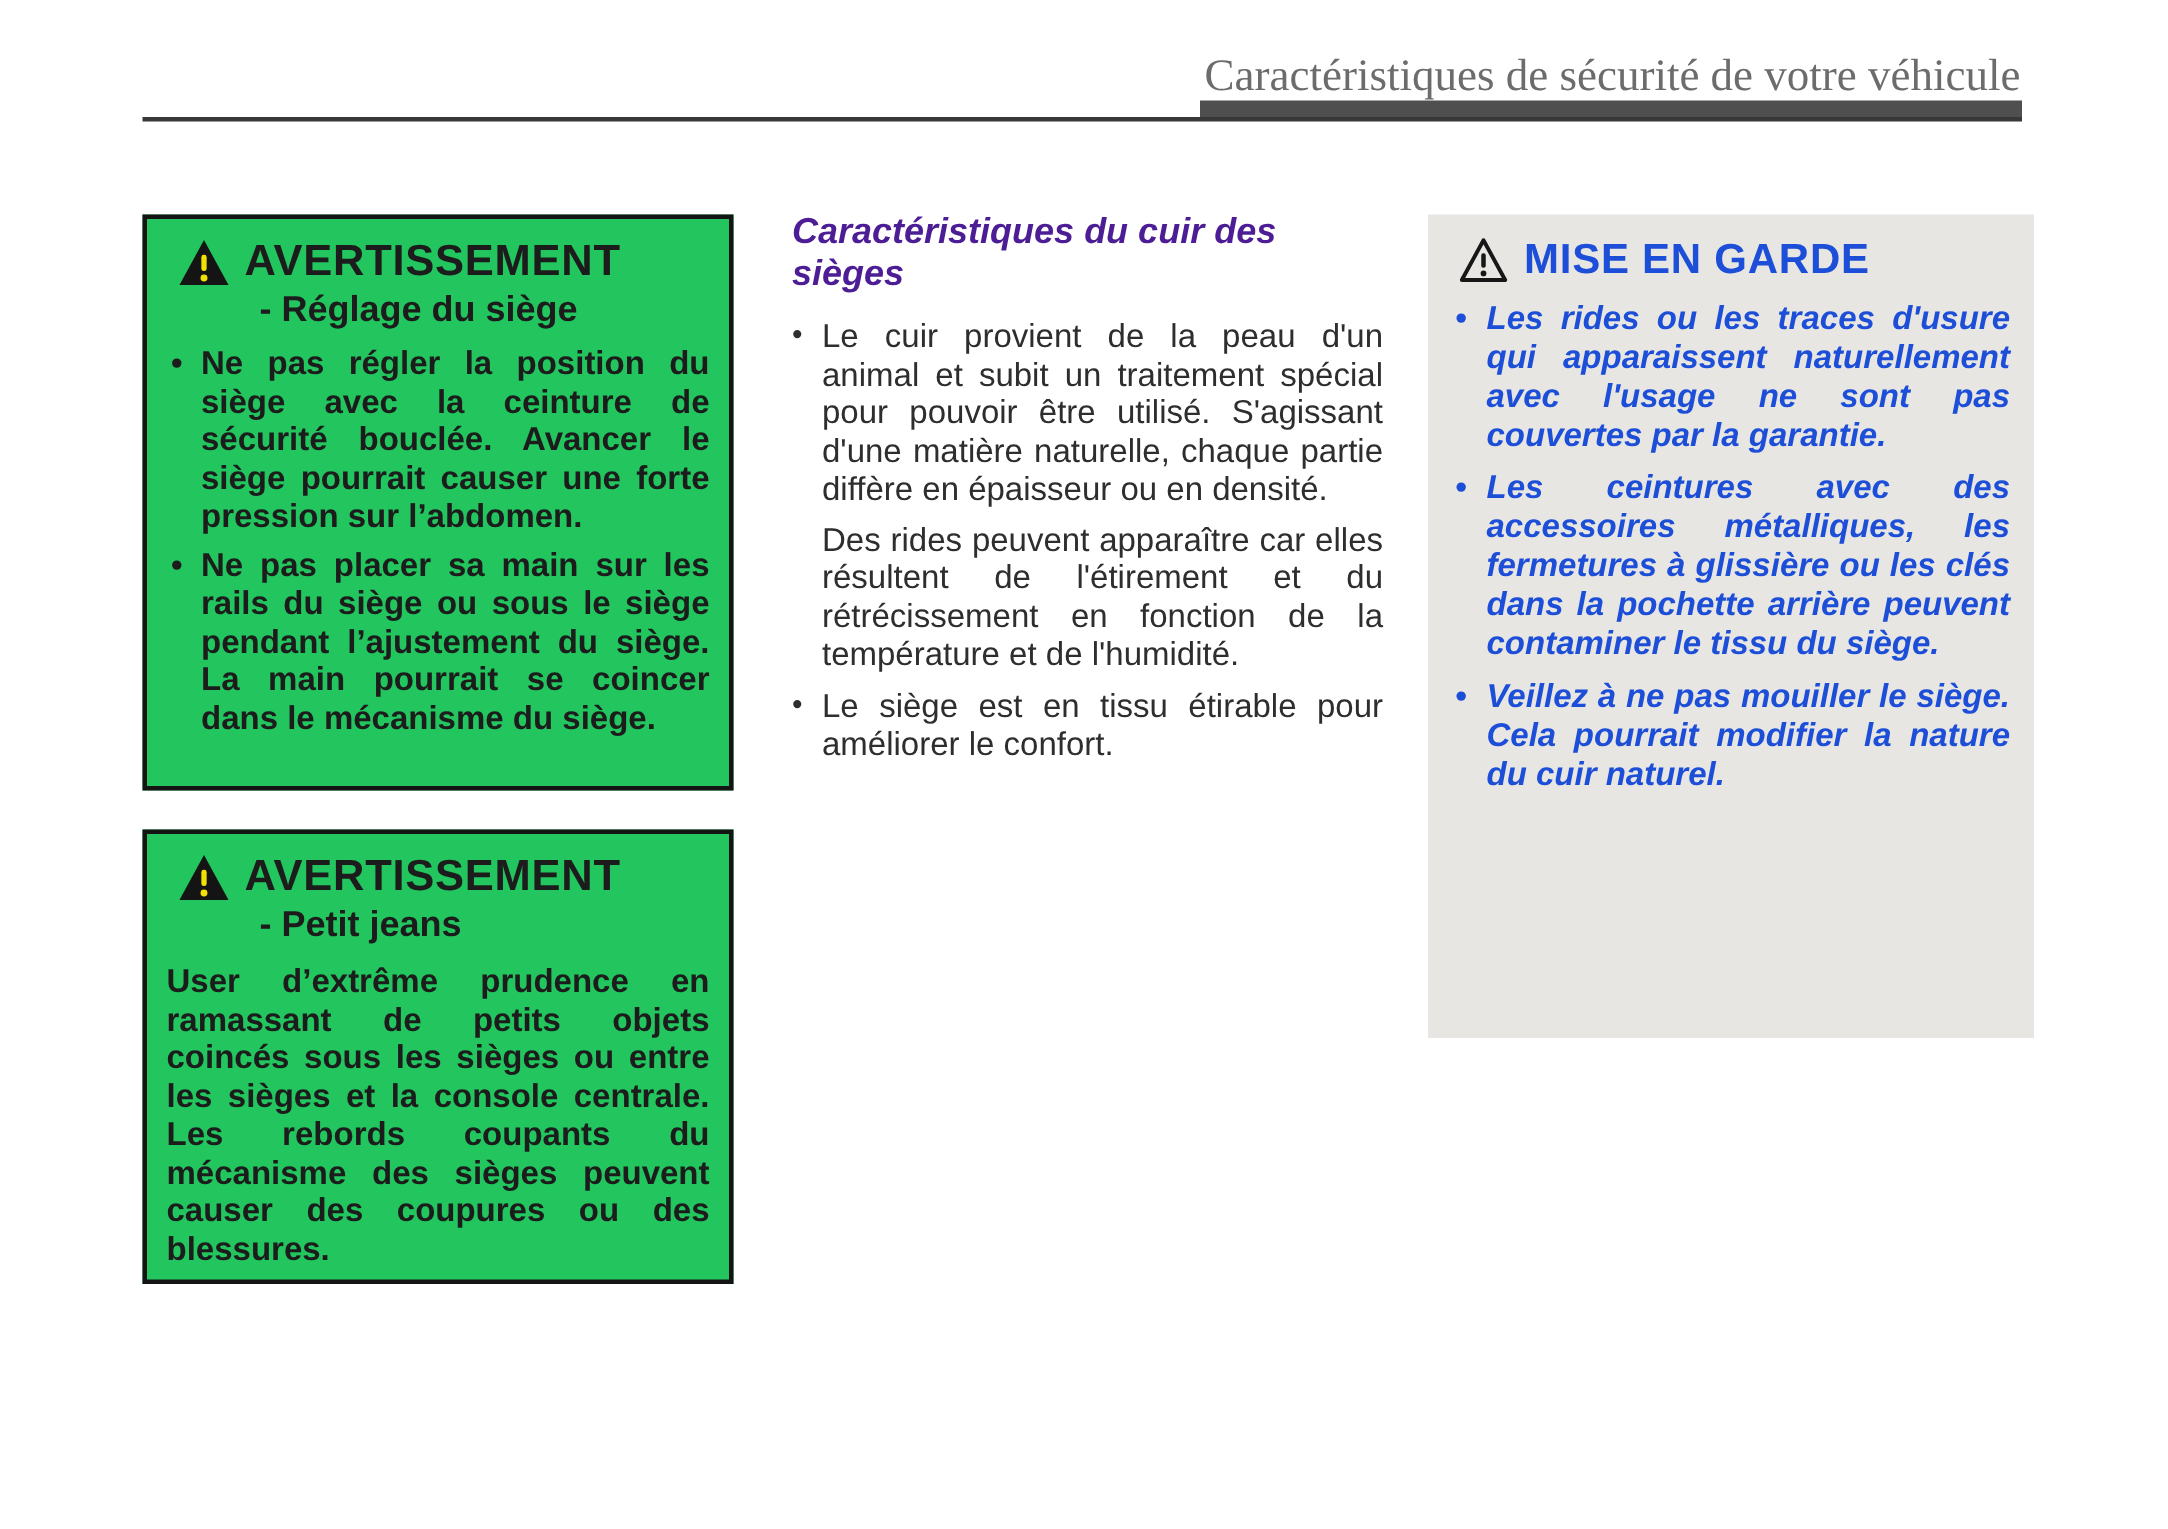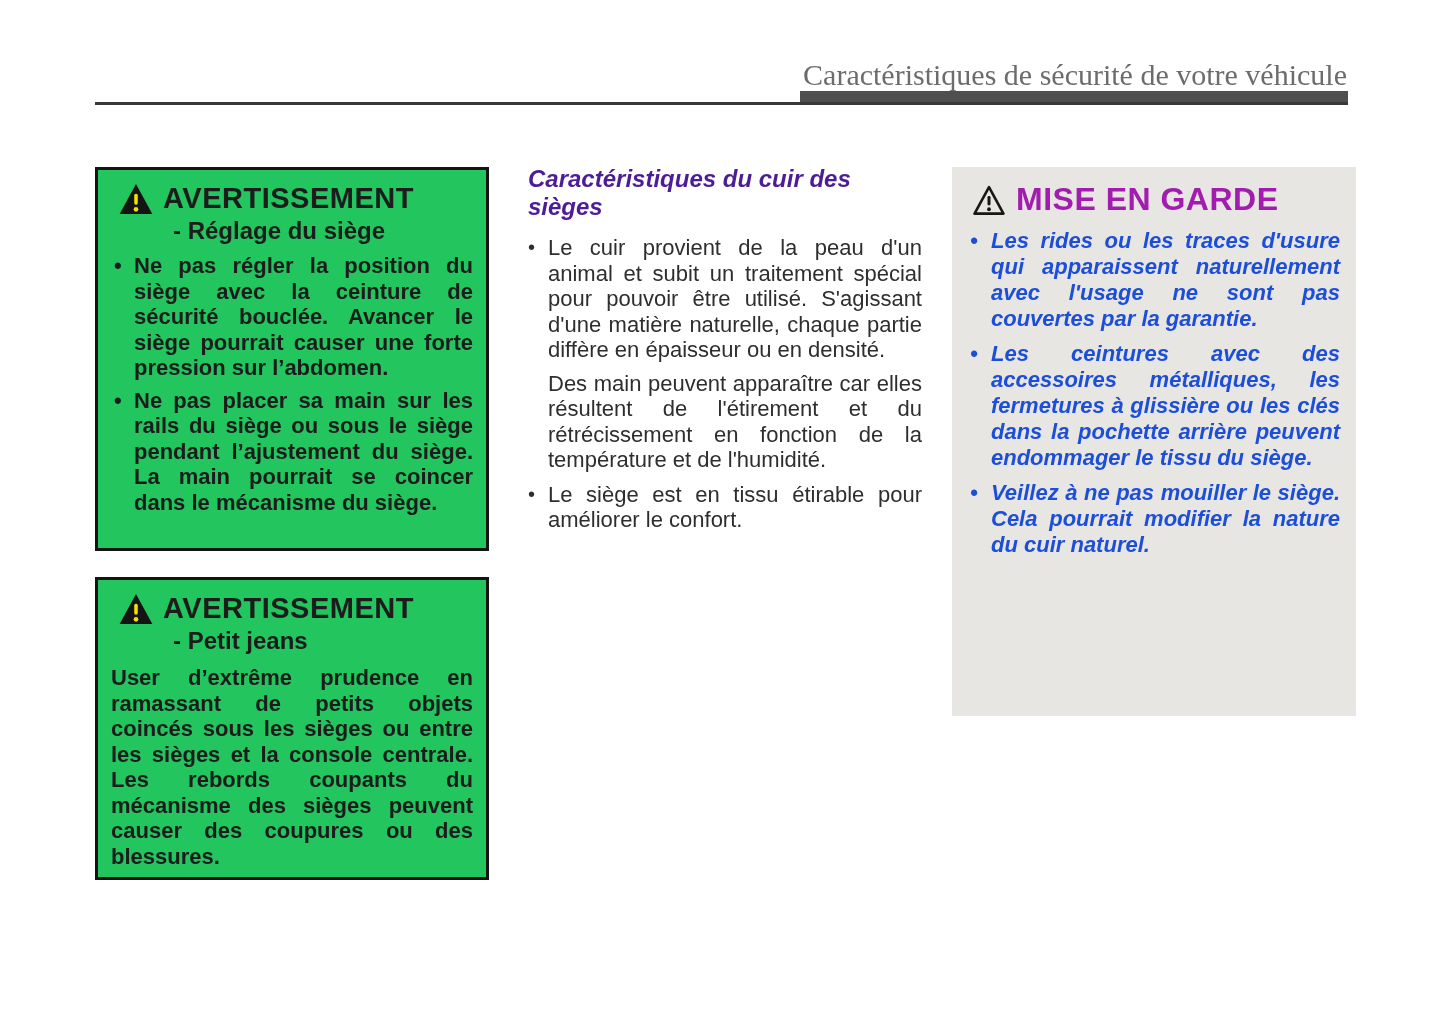--- a/index.html
+++ b/index.html
@@ -1,18 +1,18 @@
 <!DOCTYPE html>
 <html><head>
 <meta charset="utf-8">
 <style>
   html,body{margin:0;padding:0;background:#ffffff;}
   #page{
     position:relative;width:1445px;height:894px;background:#ffffff;overflow:hidden;
-    font-family:"Liberation Sans",sans-serif;color:#1c1c1c;margin-top:24px;
+    font-family:"Liberation Sans",sans-serif;color:#1c1c1c;
   }
   
   .header-title{
     position:absolute;top:34px;right:98px;
     font-family:"Liberation Serif",serif;font-size:30px;color:#6c6c6c;
     white-space:nowrap;
   }
   .rule-thin{position:absolute;left:95px;top:78px;width:1253px;height:3px;background:#383838;}
   .rule-thick{position:absolute;left:800px;top:67px;width:548px;height:11px;background:#4f4f4f;}
 
@@ -51,21 +51,21 @@
   }
   .leather-list li::before{content:"\2022";position:absolute;left:0;top:0;font-size:20px;}
   .leather-extra{margin:8px 0 0 0;}
 
   
   #caution-box{
     position:absolute;left:952px;top:143px;width:404px;height:549px;box-sizing:border-box;
     background:#E7E6E3;padding:14px 16px 0 16px;
   }
   .caution-title-row{display:flex;align-items:center;gap:10px;margin-left:4px;margin-bottom:10px;}
-  .caution-title{font-size:32px;font-weight:bold;letter-spacing:.5px;color:#a21caf;}
+  .caution-title{font-size:28px;font-weight:bold;letter-spacing:.5px;color:#1d4ed8;}
   .caution-list{margin:0;padding:0;list-style:none;}
   .caution-list li{
     position:relative;padding-left:23px;margin-bottom:9px;
     font-size:22px;font-weight:bold;font-style:italic;line-height:26px;
     color:#1d4ed8;text-align:justify;
   }
   .caution-list li::before{content:"\2022";position:absolute;left:2px;top:0;}
 
   
   .cut-line-h{
@@ -120,40 +120,40 @@
     </div>
     <div class="warn-subtitle">- Petit jeans</div>
     <p class="warn-body">User d’extrême prudence en ramassant de petits objets coincés sous les sièges ou entre les sièges et la console centrale. Les rebords coupants du mécanisme des sièges peuvent causer des coupures ou des blessures.</p>
   </div>
 
   <div id="leather-section">
     <h2 class="leather-heading">Caractéristiques du cuir des sièges</h2>
     <ul class="leather-list">
       <li>
         <span>Le cuir provient de la peau d'un animal et subit un traitement spécial pour pouvoir être utilisé. S'agissant d'une matière naturelle, chaque partie diffère en épaisseur ou en densité.</span>
-        <p class="leather-extra">Des main peuvent apparaître car elles résultent de l'étirement et du rétrécissement en fonction de la température et de l'humidité.</p>
+        <p class="leather-extra">Des rides peuvent apparaître car elles résultent de l'étirement et du rétrécissement en fonction de la température et de l'humidité.</p>
       </li>
       <li>Le siège est en tissu étirable pour améliorer le confort.</li>
     </ul>
   </div>
 
   <div id="caution-box">
     <div class="caution-title-row">
       <span class="tri-icon">
         <svg width="34" height="30" viewBox="0 0 24 22">
           <path d="M12 1.6 L22.6 21 L1.4 21 Z" fill="none" stroke="#171717" stroke-width="1.9" stroke-linejoin="round"></path>
           <rect x="10.9" y="8" width="2.2" height="7" rx="1" fill="#171717"></rect>
           <circle cx="12" cy="17.8" r="1.4" fill="#171717"></circle>
         </svg>
       </span>
       <span class="caution-title">MISE EN GARDE</span>
     </div>
     <ul class="caution-list">
       <li>Les rides ou les traces d'usure qui apparaissent naturellement avec l'usage ne sont pas couvertes par la garantie.</li>
-      <li>Les ceintures avec des accessoires métalliques, les fermetures à glissière ou les clés dans la pochette arrière peuvent endommager le tissu du siège.</li>
+      <li>Les ceintures avec des accessoires métalliques, les fermetures à glissière ou les clés dans la pochette arrière peuvent contaminer le tissu du siège.</li>
       <li>Veillez à ne pas mouiller le siège. Cela pourrait modifier la nature du cuir naturel.</li>
     </ul>
   </div>
 
   <div class="cut-line-h"></div>
   <div class="cut-line-v"></div>
   <div id="page-num-left" class="page-num">3</div>
   <div id="page-num-right" class="page-num">7</div>
 
 </div>

